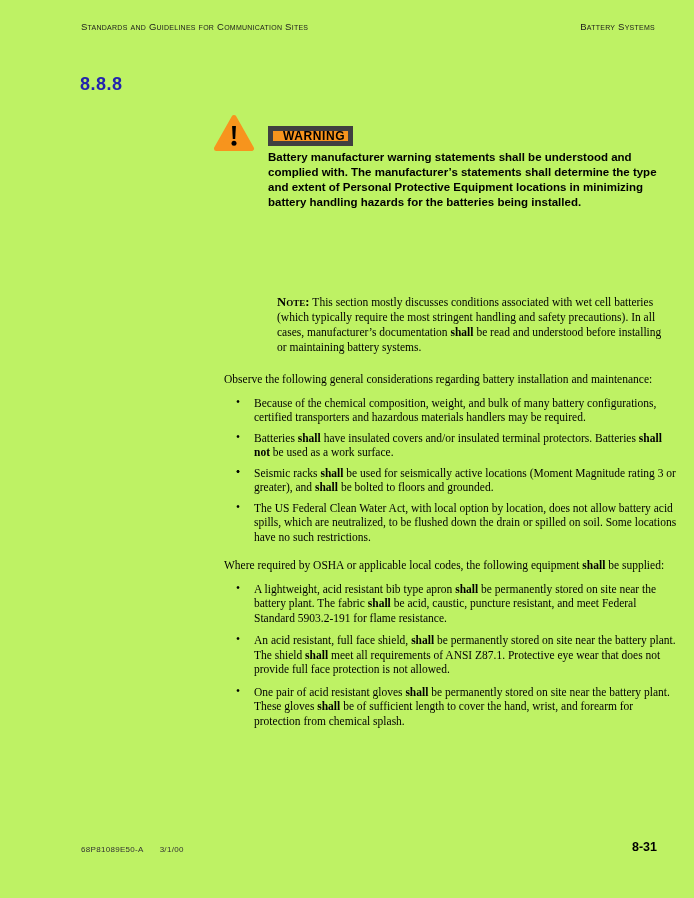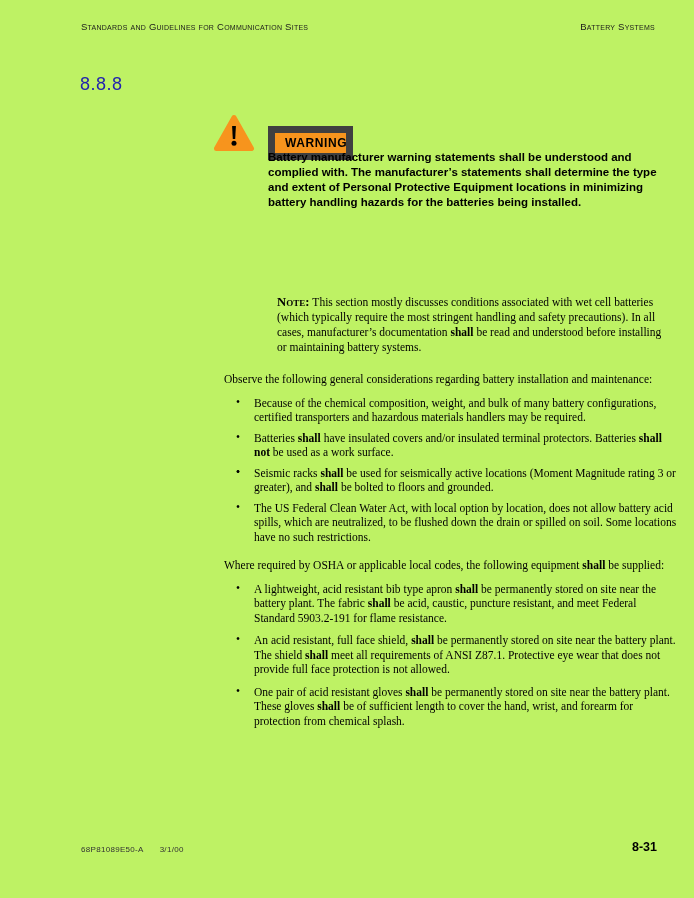--- a/index.html
+++ b/index.html
@@ -17,30 +17,30 @@
     position:absolute;top:21px;left:81px;width:574px;
     display:flex;justify-content:space-between;
     font-family:"Liberation Sans",sans-serif;
     font-variant:small-caps;
     font-size:9.5px;letter-spacing:.25px;color:#1a1a1a;
   }
   
   .heading{
     position:absolute;top:74px;left:80px;
     font-family:"Liberation Sans",sans-serif;
-    font-weight:normal;color:#2222AE;font-size:18px;
+    font-weight:bold;color:#2222AE;font-size:18px;
     display:flex;align-items:baseline;
   }
   .heading .num{margin-right:31px;letter-spacing:.5px;}
   .heading .ttl{font-variant:small-caps;letter-spacing:.6px;}
   
   .warn-icon{position:absolute;top:114px;left:213px;width:42px;height:39px;}
   .warn-label{
-    position:absolute;top:126px;left:268px;width:85px;height:34px;
-    background:#F7941D;border:7px solid #404040;
+    position:absolute;top:126px;left:268px;width:85px;height:20px;
+    background:#F7941D;border:5px solid #404040;
     font-family:"Liberation Sans",sans-serif;font-weight:bold;font-size:12px;
     letter-spacing:.6px;
     display:flex;align-items:center;padding-left:10px;box-sizing:border-box;
   }
   .warn-text{
     position:absolute;top:150px;left:268px;width:393px;
     font-family:"Liberation Sans",sans-serif;font-weight:bold;
     font-size:11.5px;line-height:15px;
   }
   .warn-text p{margin:0 0 13px 0;}

